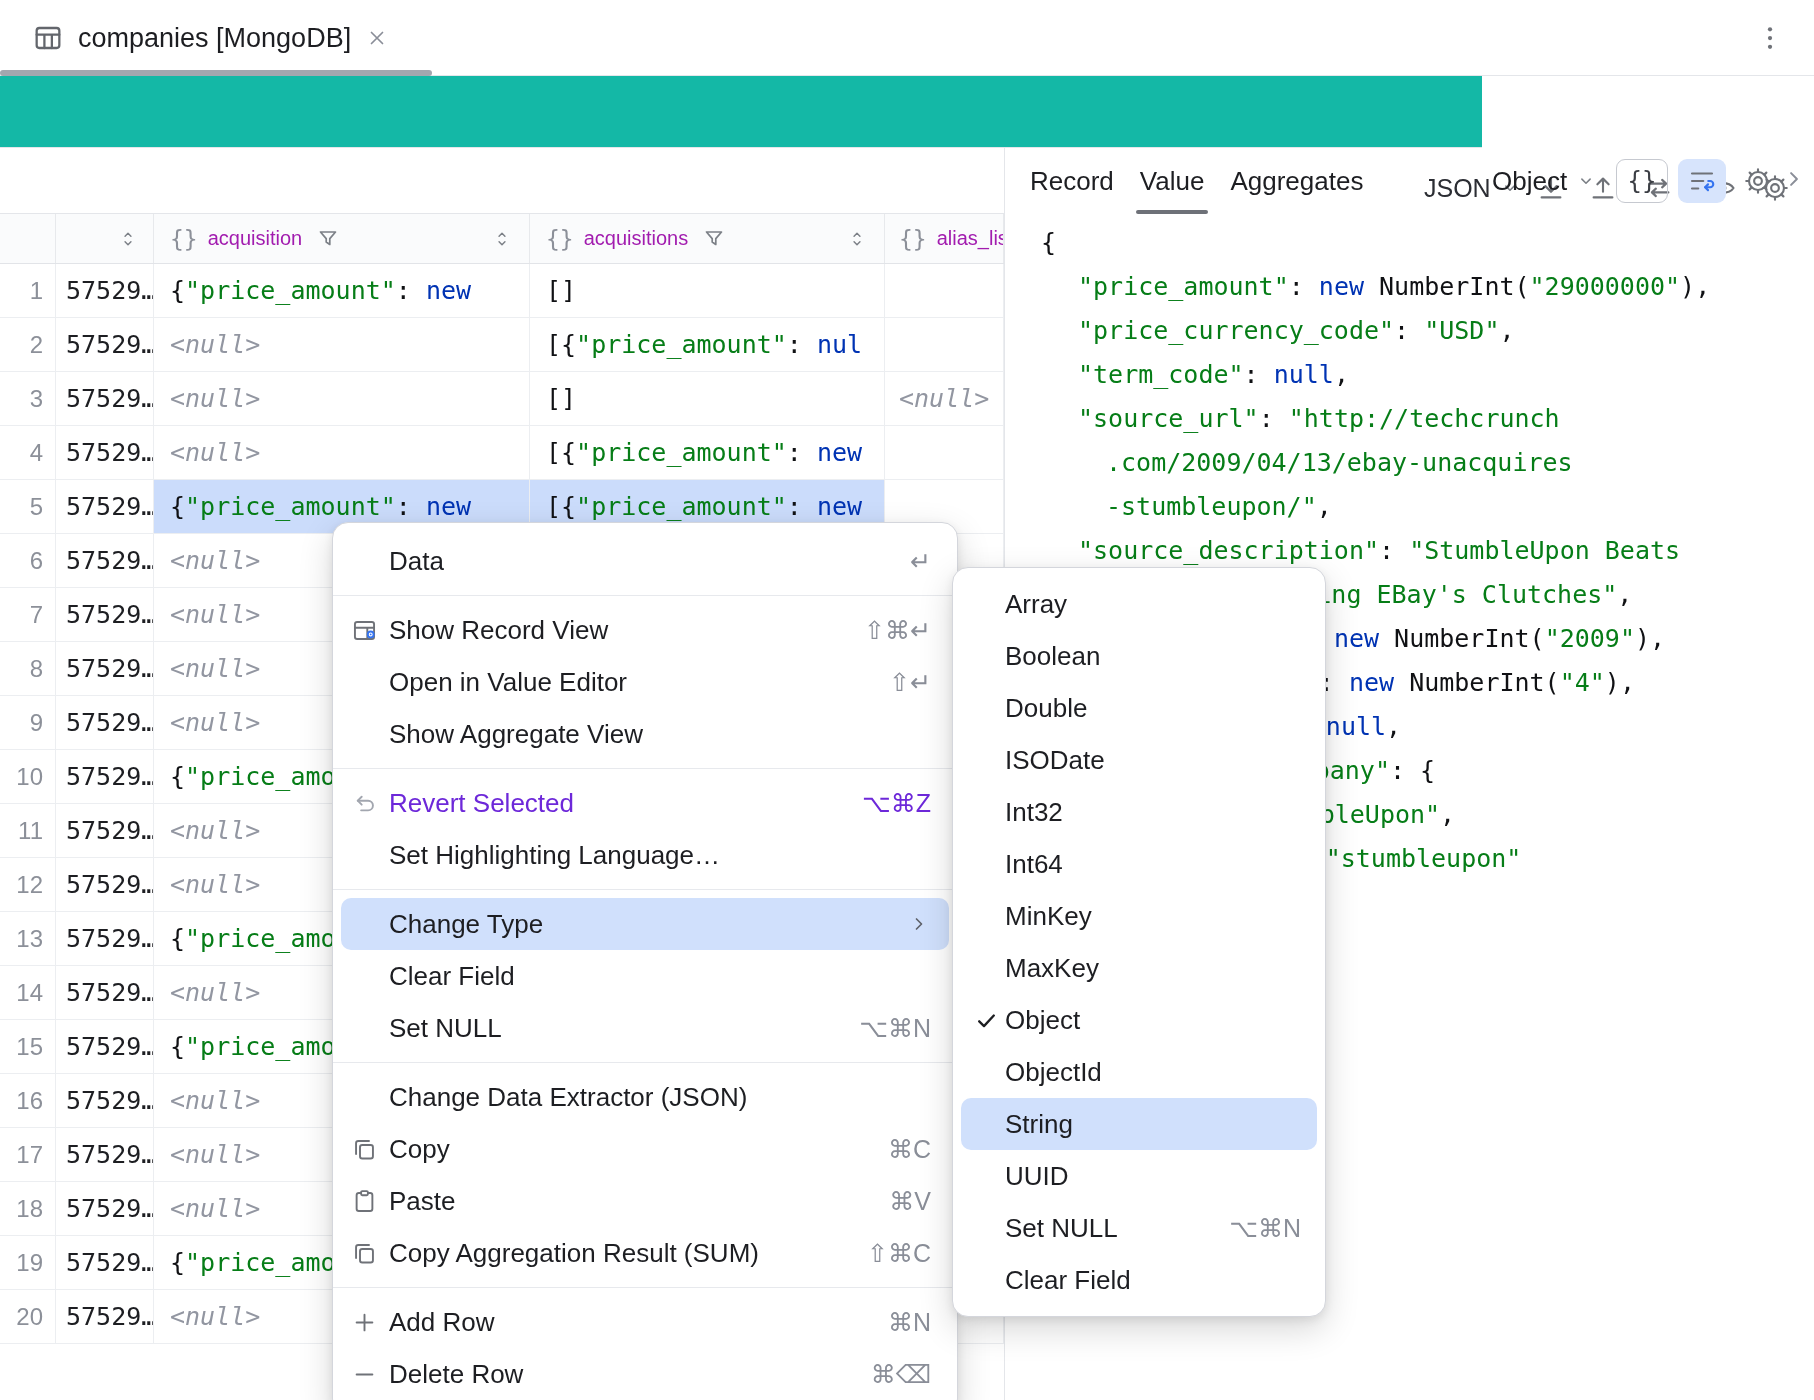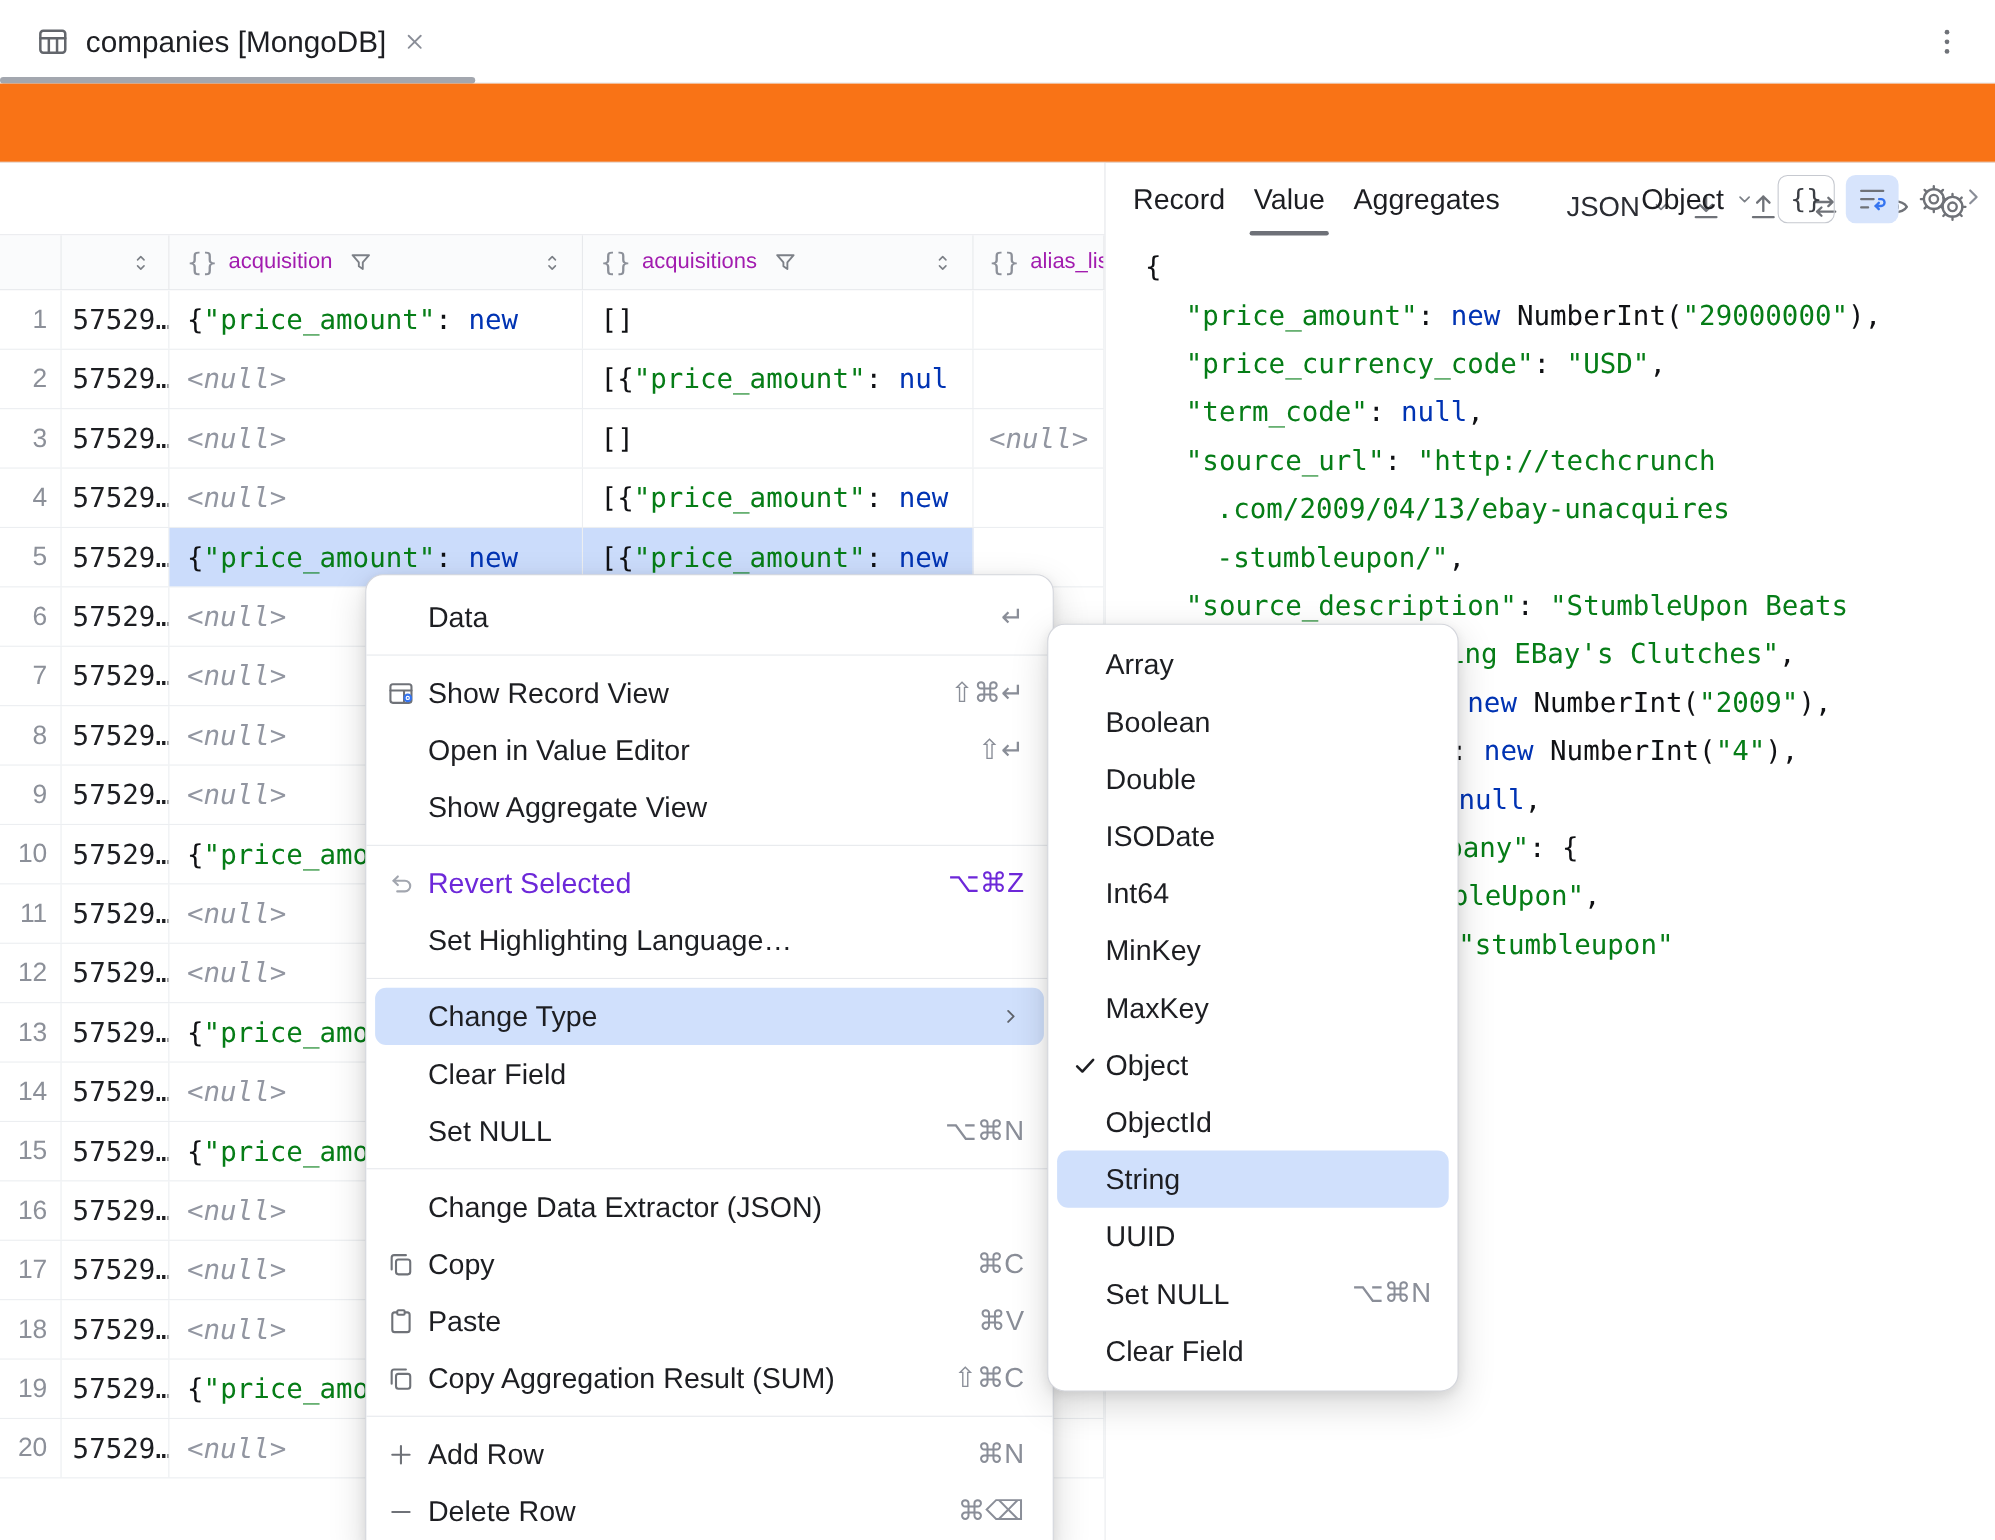--- a/index.html
+++ b/index.html
@@ -13,21 +13,21 @@
   .tabbar{position:absolute;left:0;top:0;width:1814px;height:76px;border-bottom:1px solid #e4e6ea;background:#fff}
   .tab{position:absolute;left:0;top:0;height:76px;display:flex;align-items:center;gap:14px;padding:0 26px 0 32px}
   .ticon{color:#63666c}.ticon svg{width:32px;height:32px}
   .ttitle{font-size:27px;color:#1d1e22;white-space:nowrap}
   .tclose{color:#8a8e98}.tclose svg{width:24px;height:24px}
   .tab-indicator{position:absolute;left:0;top:70px;width:432px;height:6px;background:#a3a7af;border-radius:3px}
   .kebab{position:absolute;right:22px;top:16px;width:44px;height:44px;display:flex;align-items:center;justify-content:center;color:#6f7278}
   .kebab svg{width:30px;height:30px}
 
   
-  .toolbar{position:absolute;left:0;top:76px;width:1814px;height:72px;border-bottom:1px solid #e4e6ea;background:#f97316}
+  .toolbar{position:absolute;left:0;top:76px;width:1482px;height:72px;border-bottom:1px solid #e4e6ea;background:#14b8a6}
   .tbtn{position:absolute;top:90px;width:44px;height:44px;display:flex;align-items:center;justify-content:center;border-radius:8px;color:#6f7278}
   .tbtn svg{width:30px;height:30px}
   .tbtn.sel{background:#d7e4fc}
   .tsep{position:absolute;top:98px;width:1px;height:28px;background:#e4e6ea}
   .ddl{position:absolute;left:462px;top:94px;height:36px;padding:0 10px;display:flex;align-items:center;font-size:24px;color:#2b2d33;letter-spacing:.5px}
   .fmt{position:absolute;left:1424px;top:90px;height:44px;display:flex;align-items:center;gap:8px;font-size:25px;color:#2b2d33}
   .fmt .chev{color:#7c8087}.fmt .chev svg{width:22px;height:22px}
 
   
   .findbar{position:absolute;left:0;top:148px;width:1004px;height:66px;border-bottom:1px solid #e4e6ea;background:#fff}
@@ -634,20 +634,24 @@
     <div class="titem">
       <span class="tcheck"></span>
       <span class="mlabel">Double</span>
     </div>
     <div class="titem">
       <span class="tcheck"></span>
       <span class="mlabel">ISODate</span>
     </div>
     <div class="titem">
       <span class="tcheck"></span>
+      <span class="mlabel">Int32</span>
+    </div>
+    <div class="titem">
+      <span class="tcheck"></span>
       <span class="mlabel">Int64</span>
     </div>
     <div class="titem">
       <span class="tcheck"></span>
       <span class="mlabel">MinKey</span>
     </div>
     <div class="titem">
       <span class="tcheck"></span>
       <span class="mlabel">MaxKey</span>
     </div>

